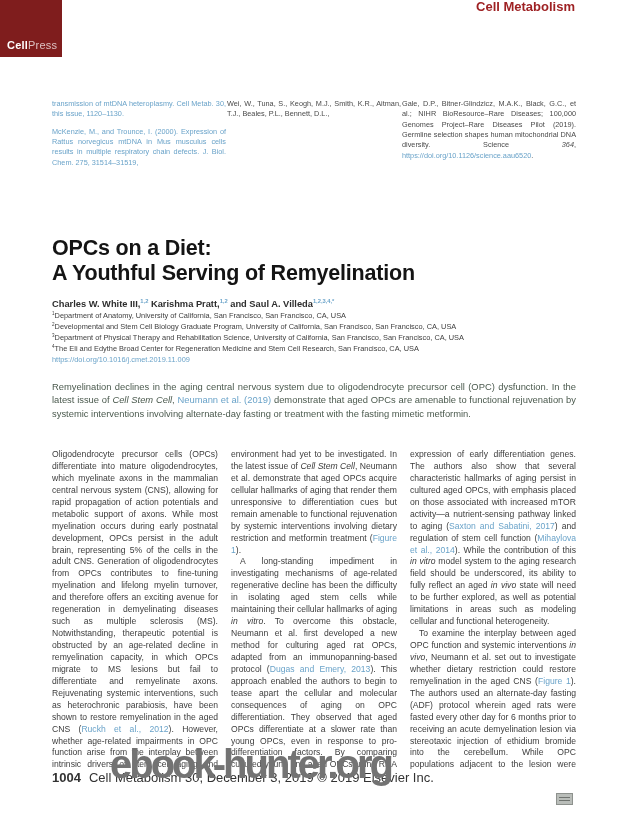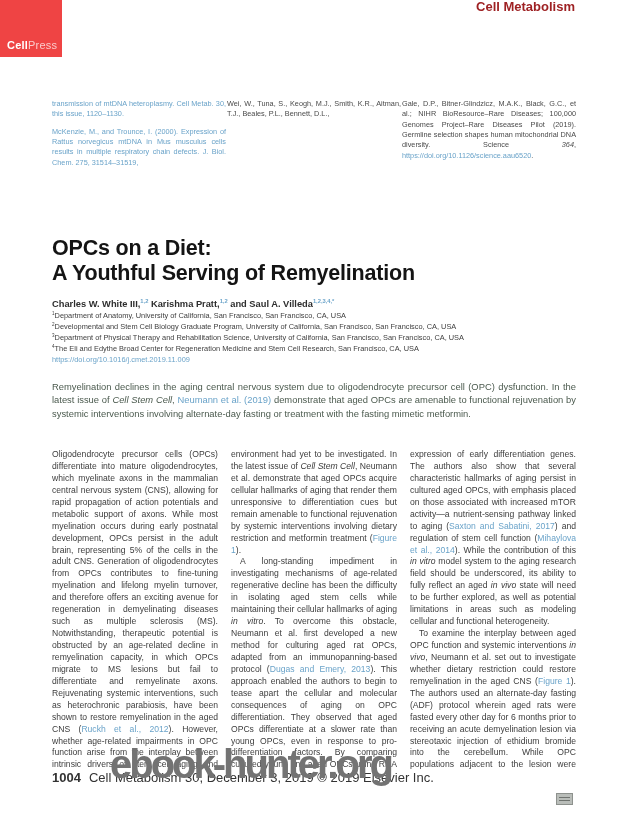--- a/index.html
+++ b/index.html
@@ -10,21 +10,21 @@
     margin:0 auto;
     background:#ffffff;
     overflow:hidden;
     font-family:"Liberation Sans", sans-serif;
     color:#3c3c3c;
   }
   
   .logo {
     position:absolute; left:0; top:8;
     width:62px; height:57px;
-    background:#ef4444;
+    background:#7f1d1d;
     display:flex; align-items:flex-end;
     padding:15px 0 6px 7px;
     font-size:11px; letter-spacing:.2px;
   }
   .logo .cell { color:#ffffff; font-weight:700; }
   .logo .press { color:rgba(255,255,255,.72); font-weight:400; }
   .masthead {
     position:absolute; right:53px; top:27;
     text-align:right; line-height:1;
   }

